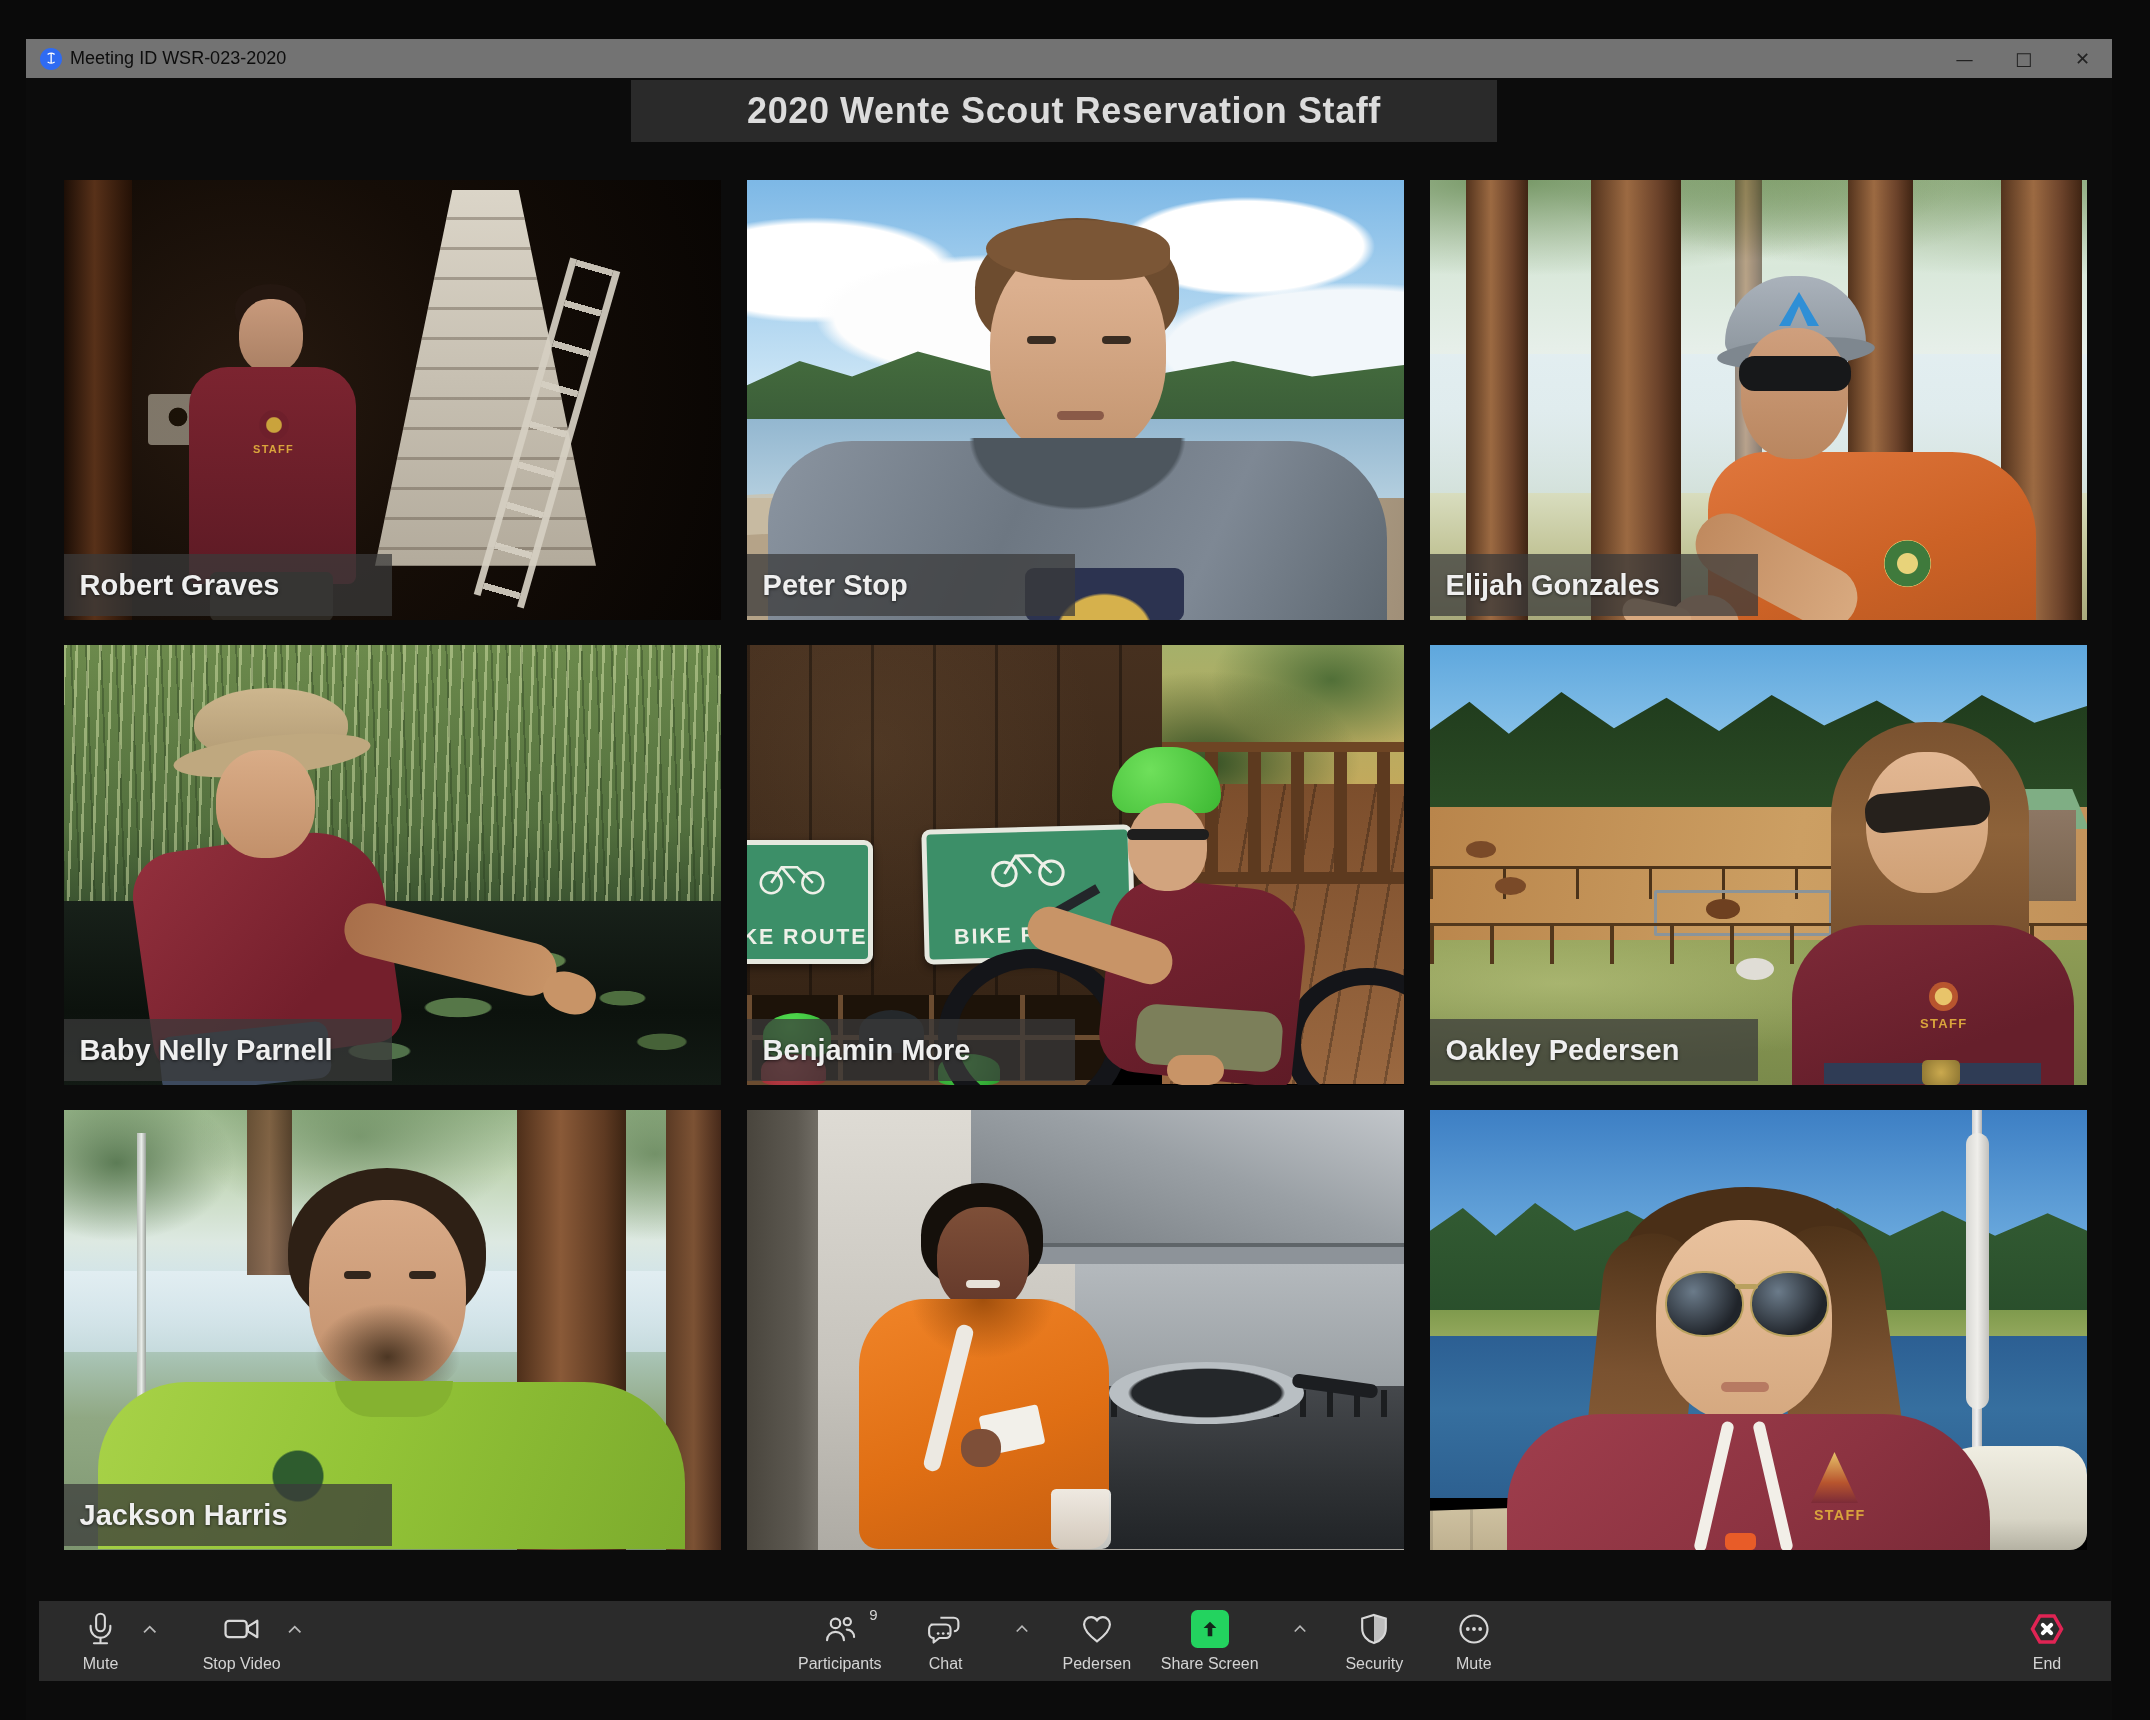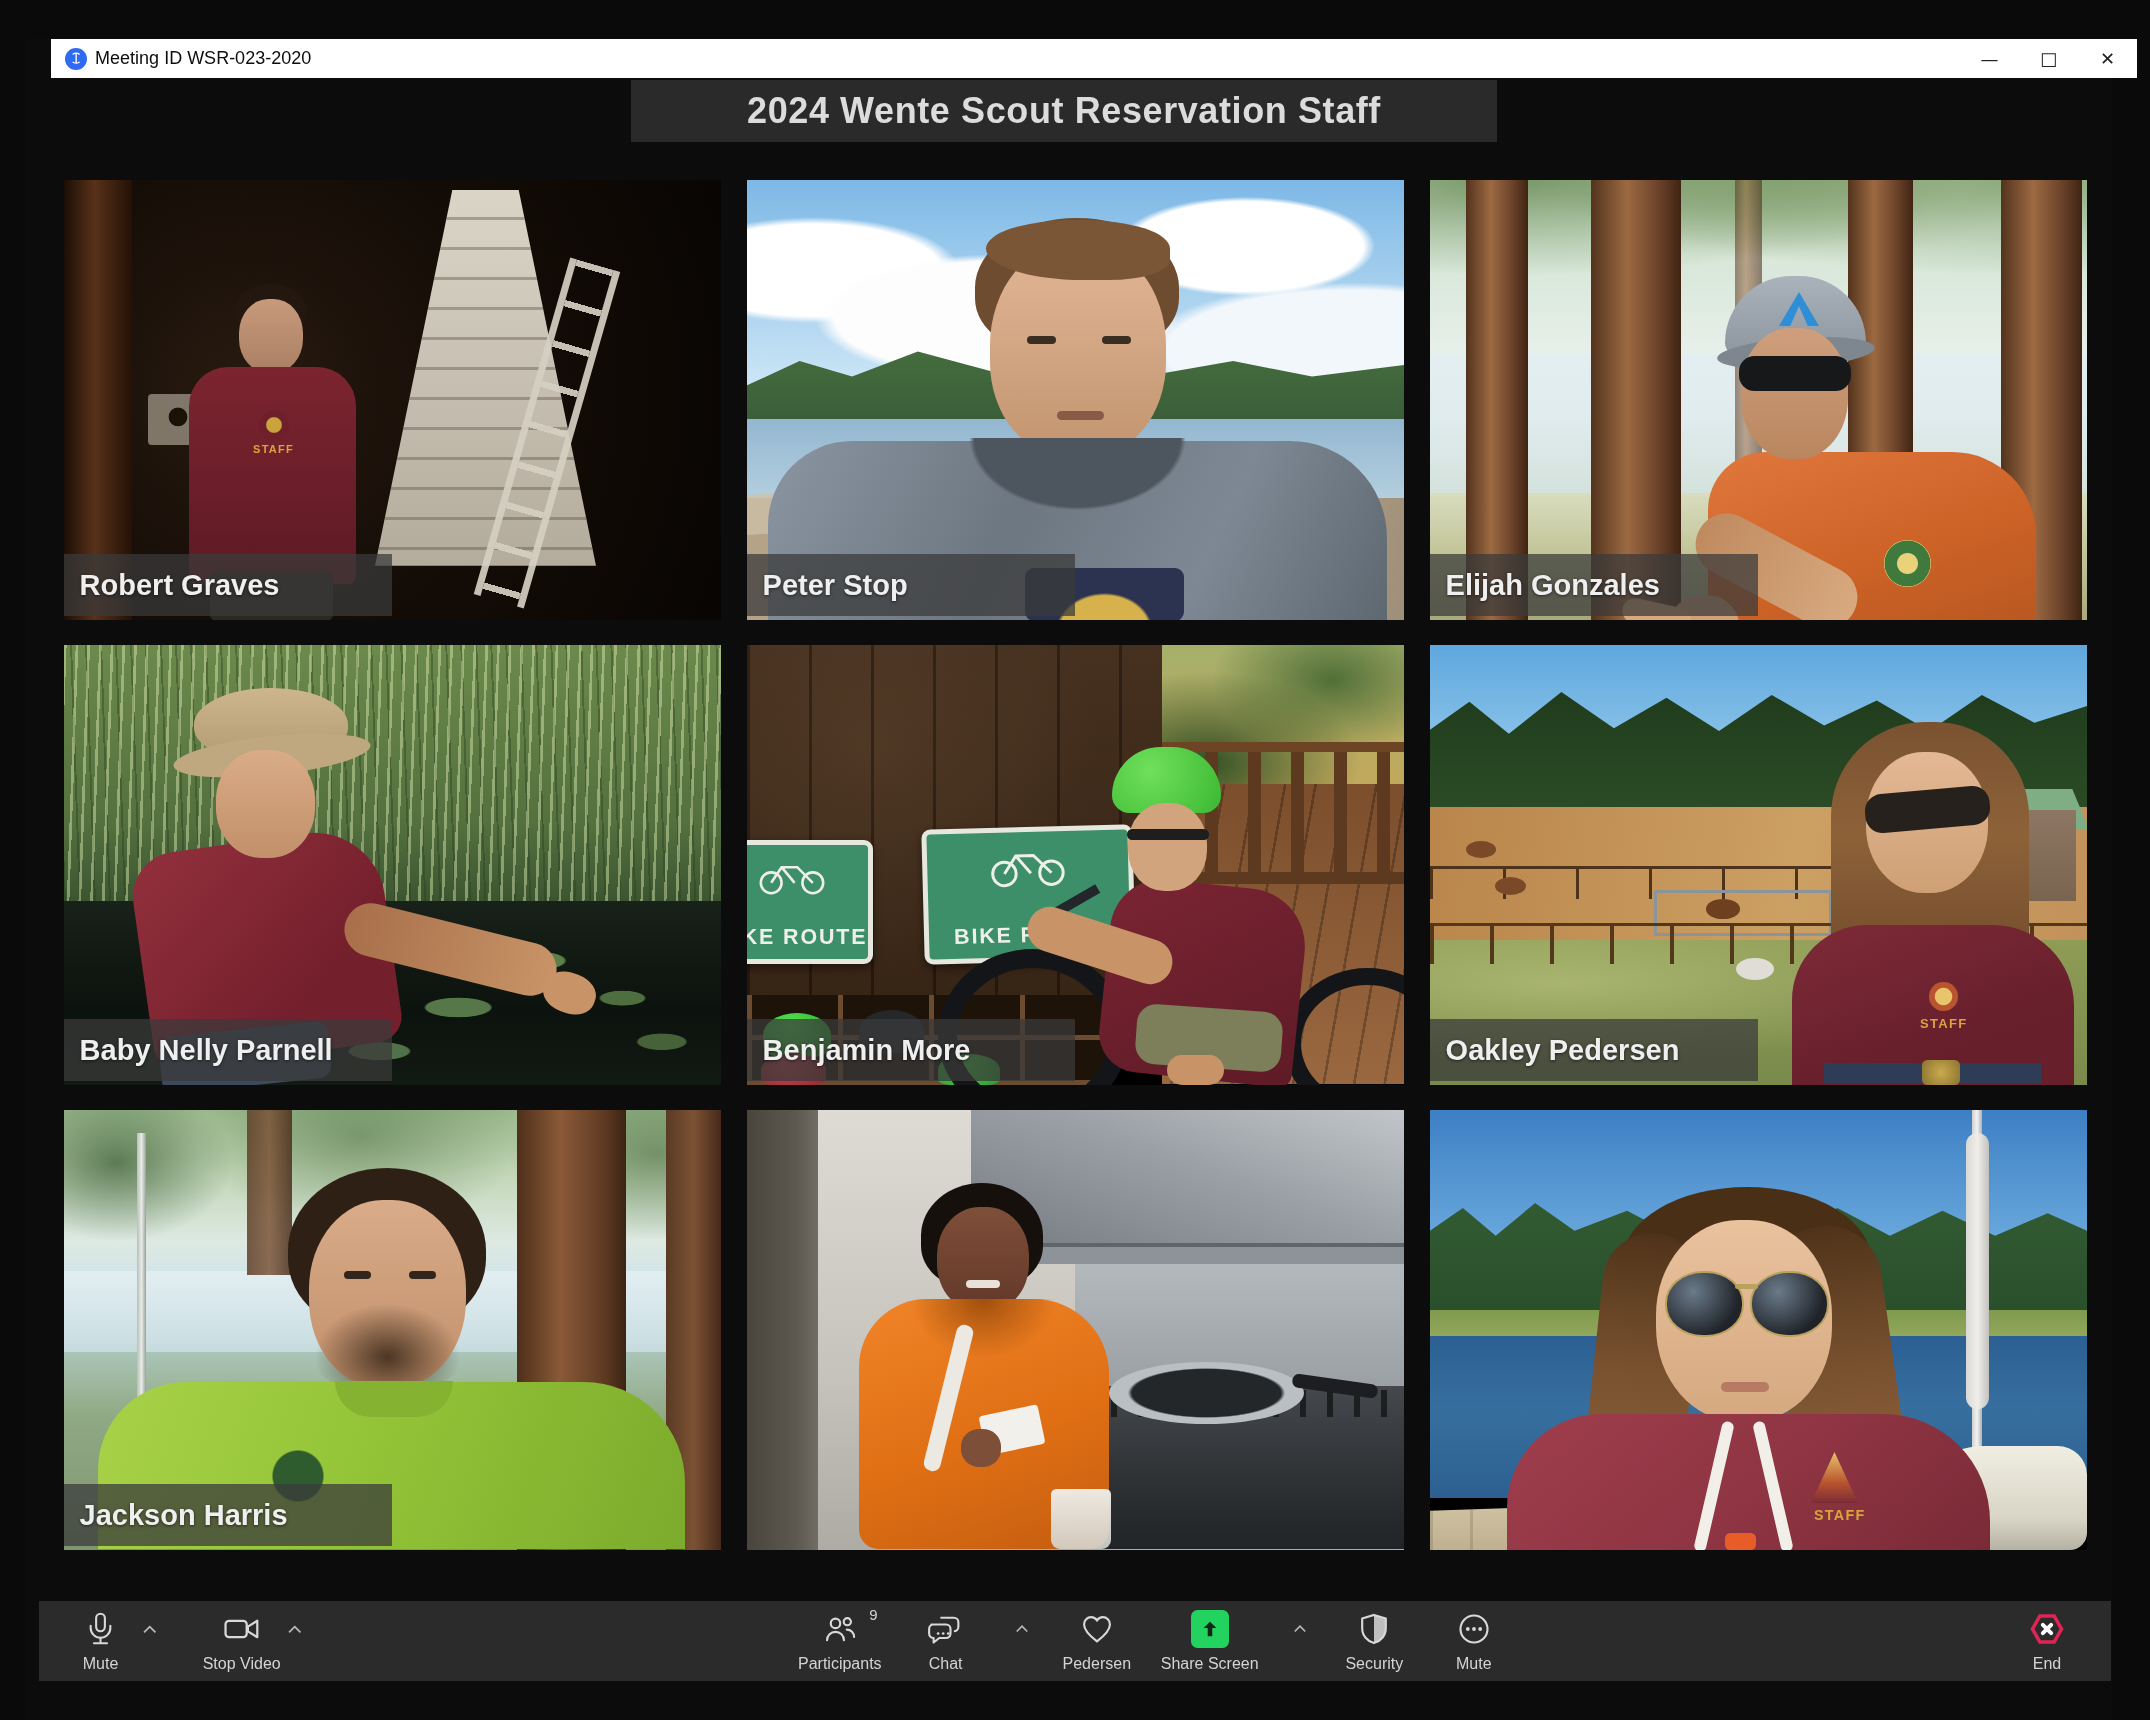--- a/index.html
+++ b/index.html
@@ -1,21 +1,21 @@
 <!DOCTYPE html>
 <html style="font-size:10.4px"><head>
 <meta charset="utf-8">
 <style>
   html,body{margin:0;padding:0;background:#0a0a0a;}
   #screen{position:relative;width:2151px;height:1721px;background:#0a0a0a;overflow:hidden;
           font-family:"Liberation Sans",sans-serif;}
   
   #win{position:absolute;left:26px;top:39px;width:2086px;height:1682px;background:#0c0c0c;}
-  #titlebar{position:absolute;left:0;top:0;width:100%;height:39px;background:#ffffff;
-            display:flex;align-items:center;margin-left:25px;}
+  #titlebar{position:absolute;left:0;top:0;width:100%;height:39px;background:#737373;
+            display:flex;align-items:center;}
   #appicon{width:22px;height:22px;border-radius:50%;background:#2f6bf2;margin-left:14.3px;
            display:flex;align-items:center;justify-content:center;flex:0 0 auto;}
   #titletext{margin-left:7.8px;font-size:18px;color:#0d0d0d;}
   #wincontrols{margin-left:auto;display:flex;height:100%;}
   .winbtn{width:59px;height:100%;display:flex;align-items:center;justify-content:center;
           font-size:18px;color:#222;font-family:"DejaVu Sans",sans-serif;}
   
   #header{position:absolute;left:605px;top:41px;width:866px;height:62px;background:#2a2a2a;
           display:flex;align-items:center;justify-content:center;}
   #header span{font-size:36px;font-weight:bold;color:#dcdcdc;letter-spacing:0.6px;}
@@ -325,21 +325,21 @@
       </div>
       <span id="titletext">Meeting ID WSR-023-2020</span>
       <div id="wincontrols">
         <div class="winbtn">—</div>
         <div class="winbtn">□</div>
         <div class="winbtn">✕</div>
       </div>
     </div>
 
     <div id="header">
-      <span>2024 Wente Scout Reservation Staff</span>
+      <span>2020 Wente Scout Reservation Staff</span>
     </div>
 
     <div id="grid">
 
       <div class="tile">
         <div class="scene s1">
           <div class="post"></div>
           <div class="box1"></div>
           <div class="box2"></div>
           <div class="tower"></div>

